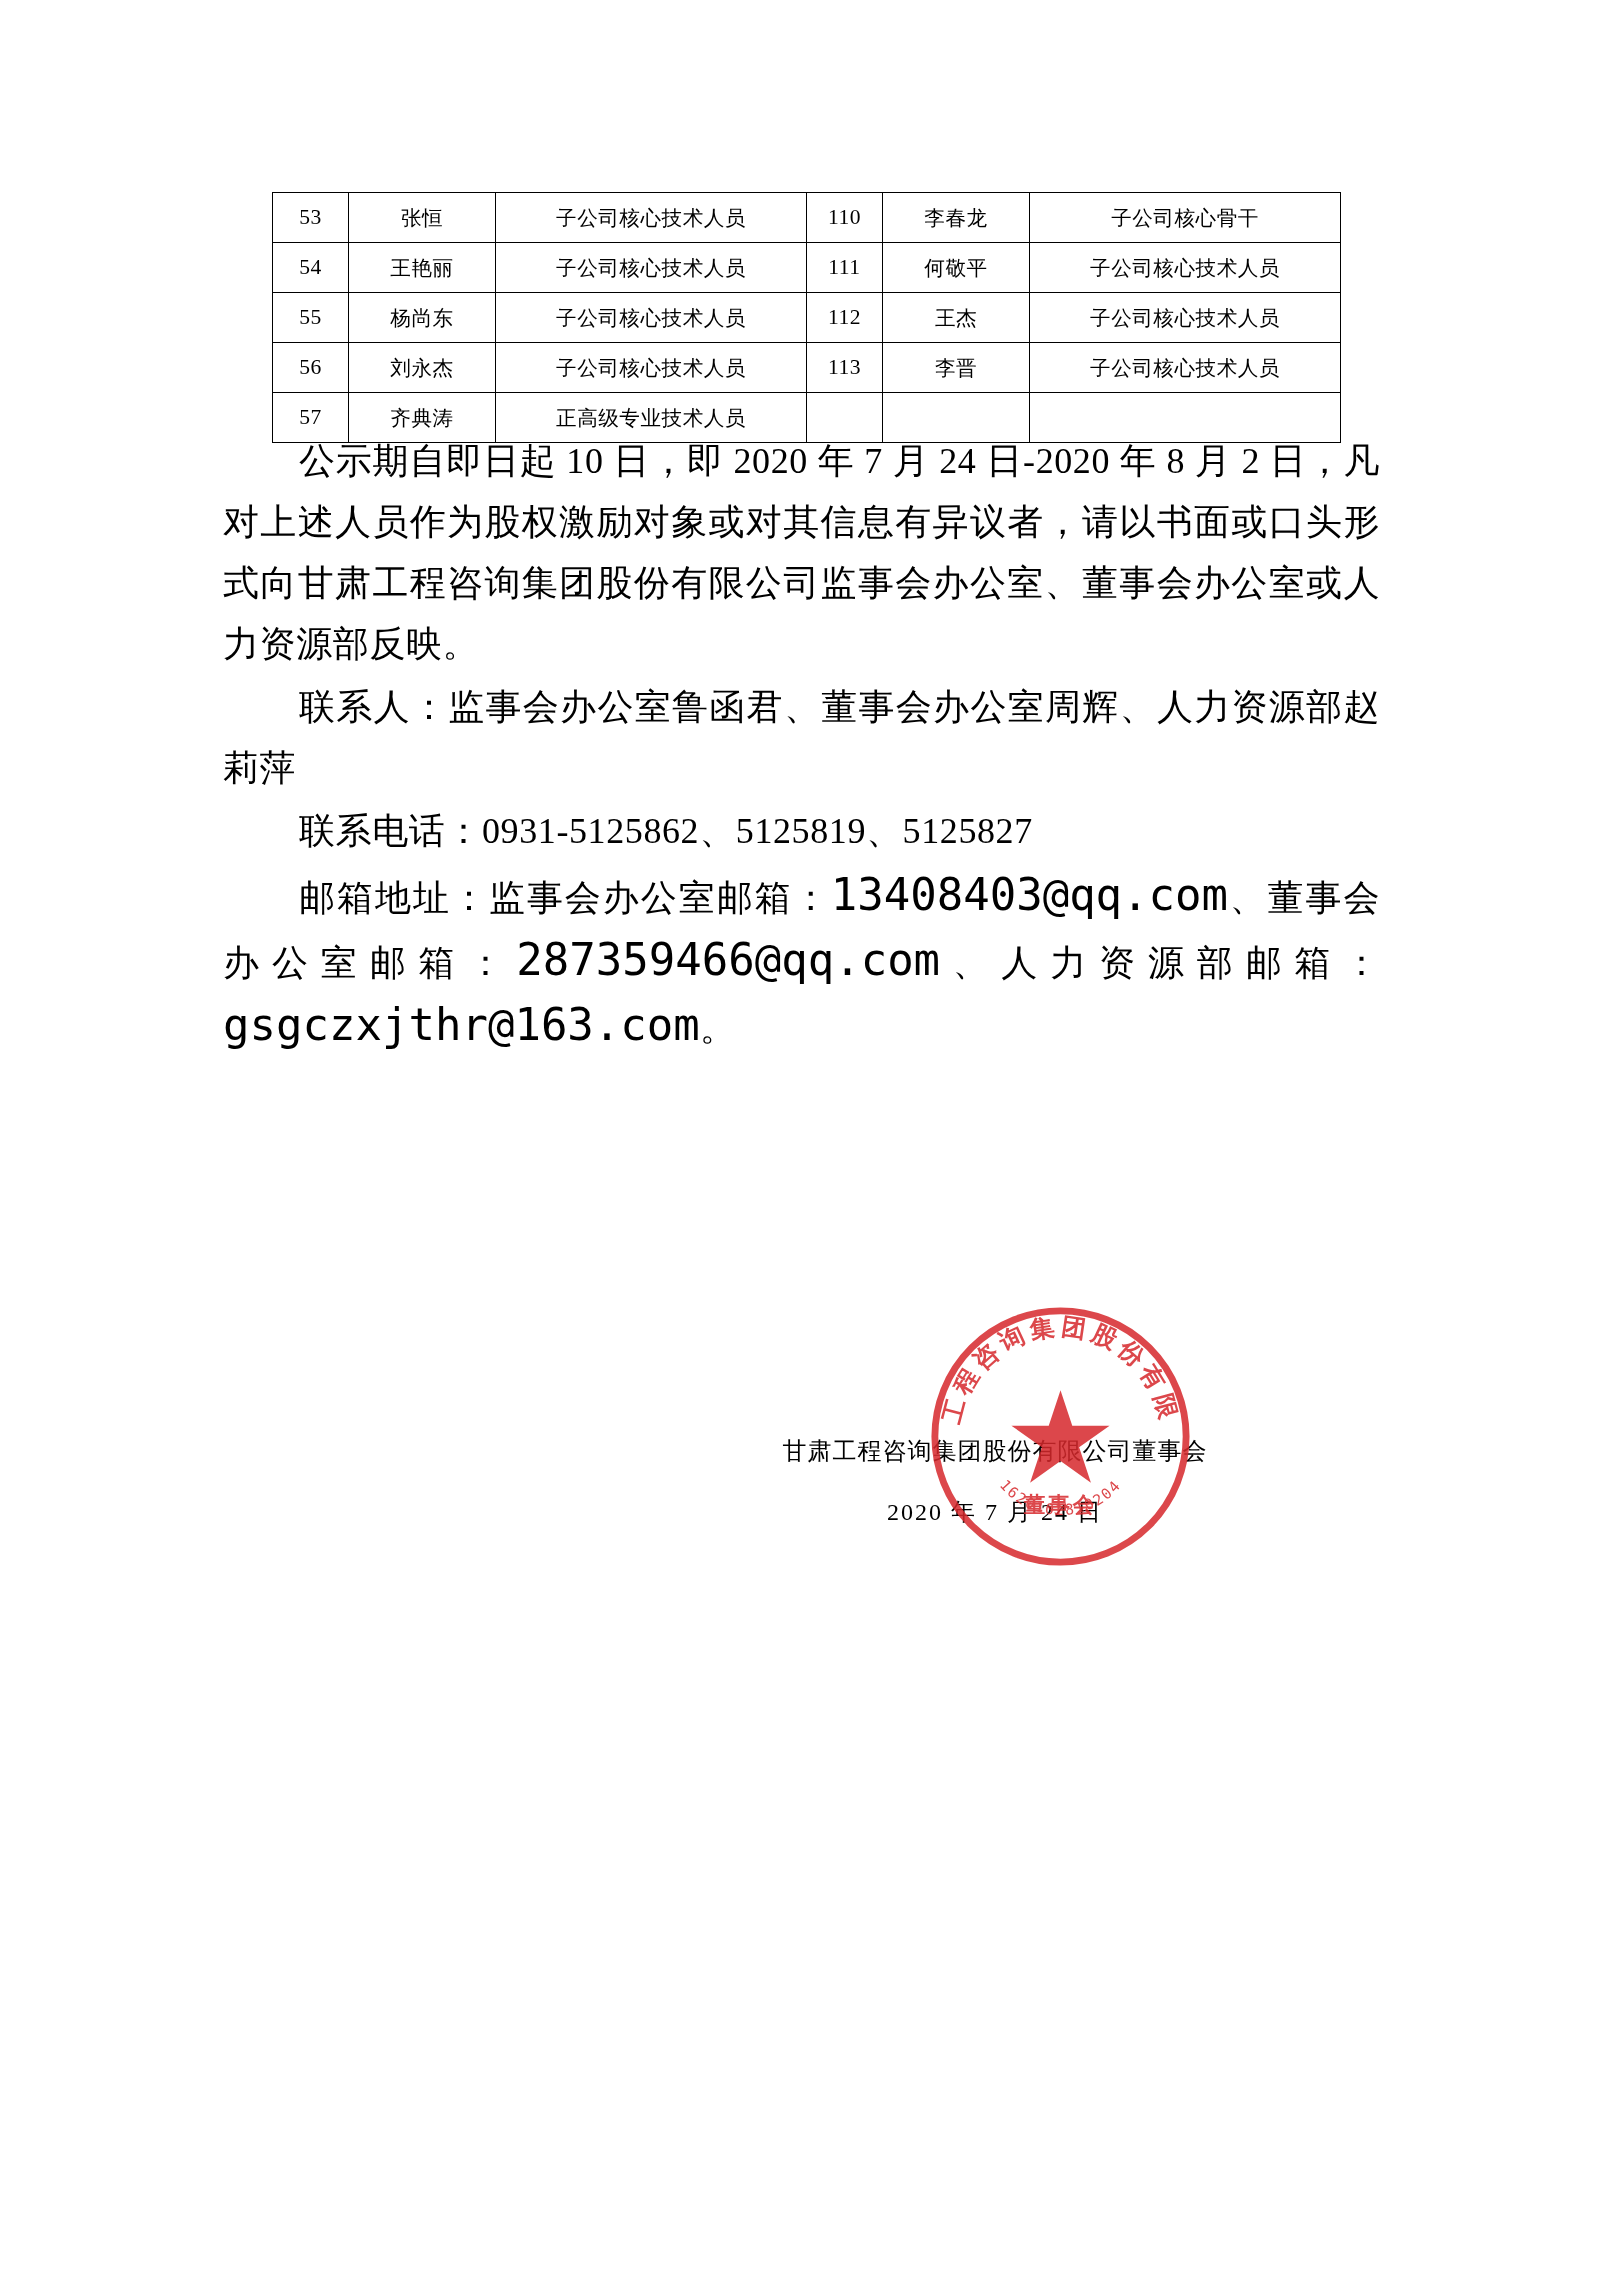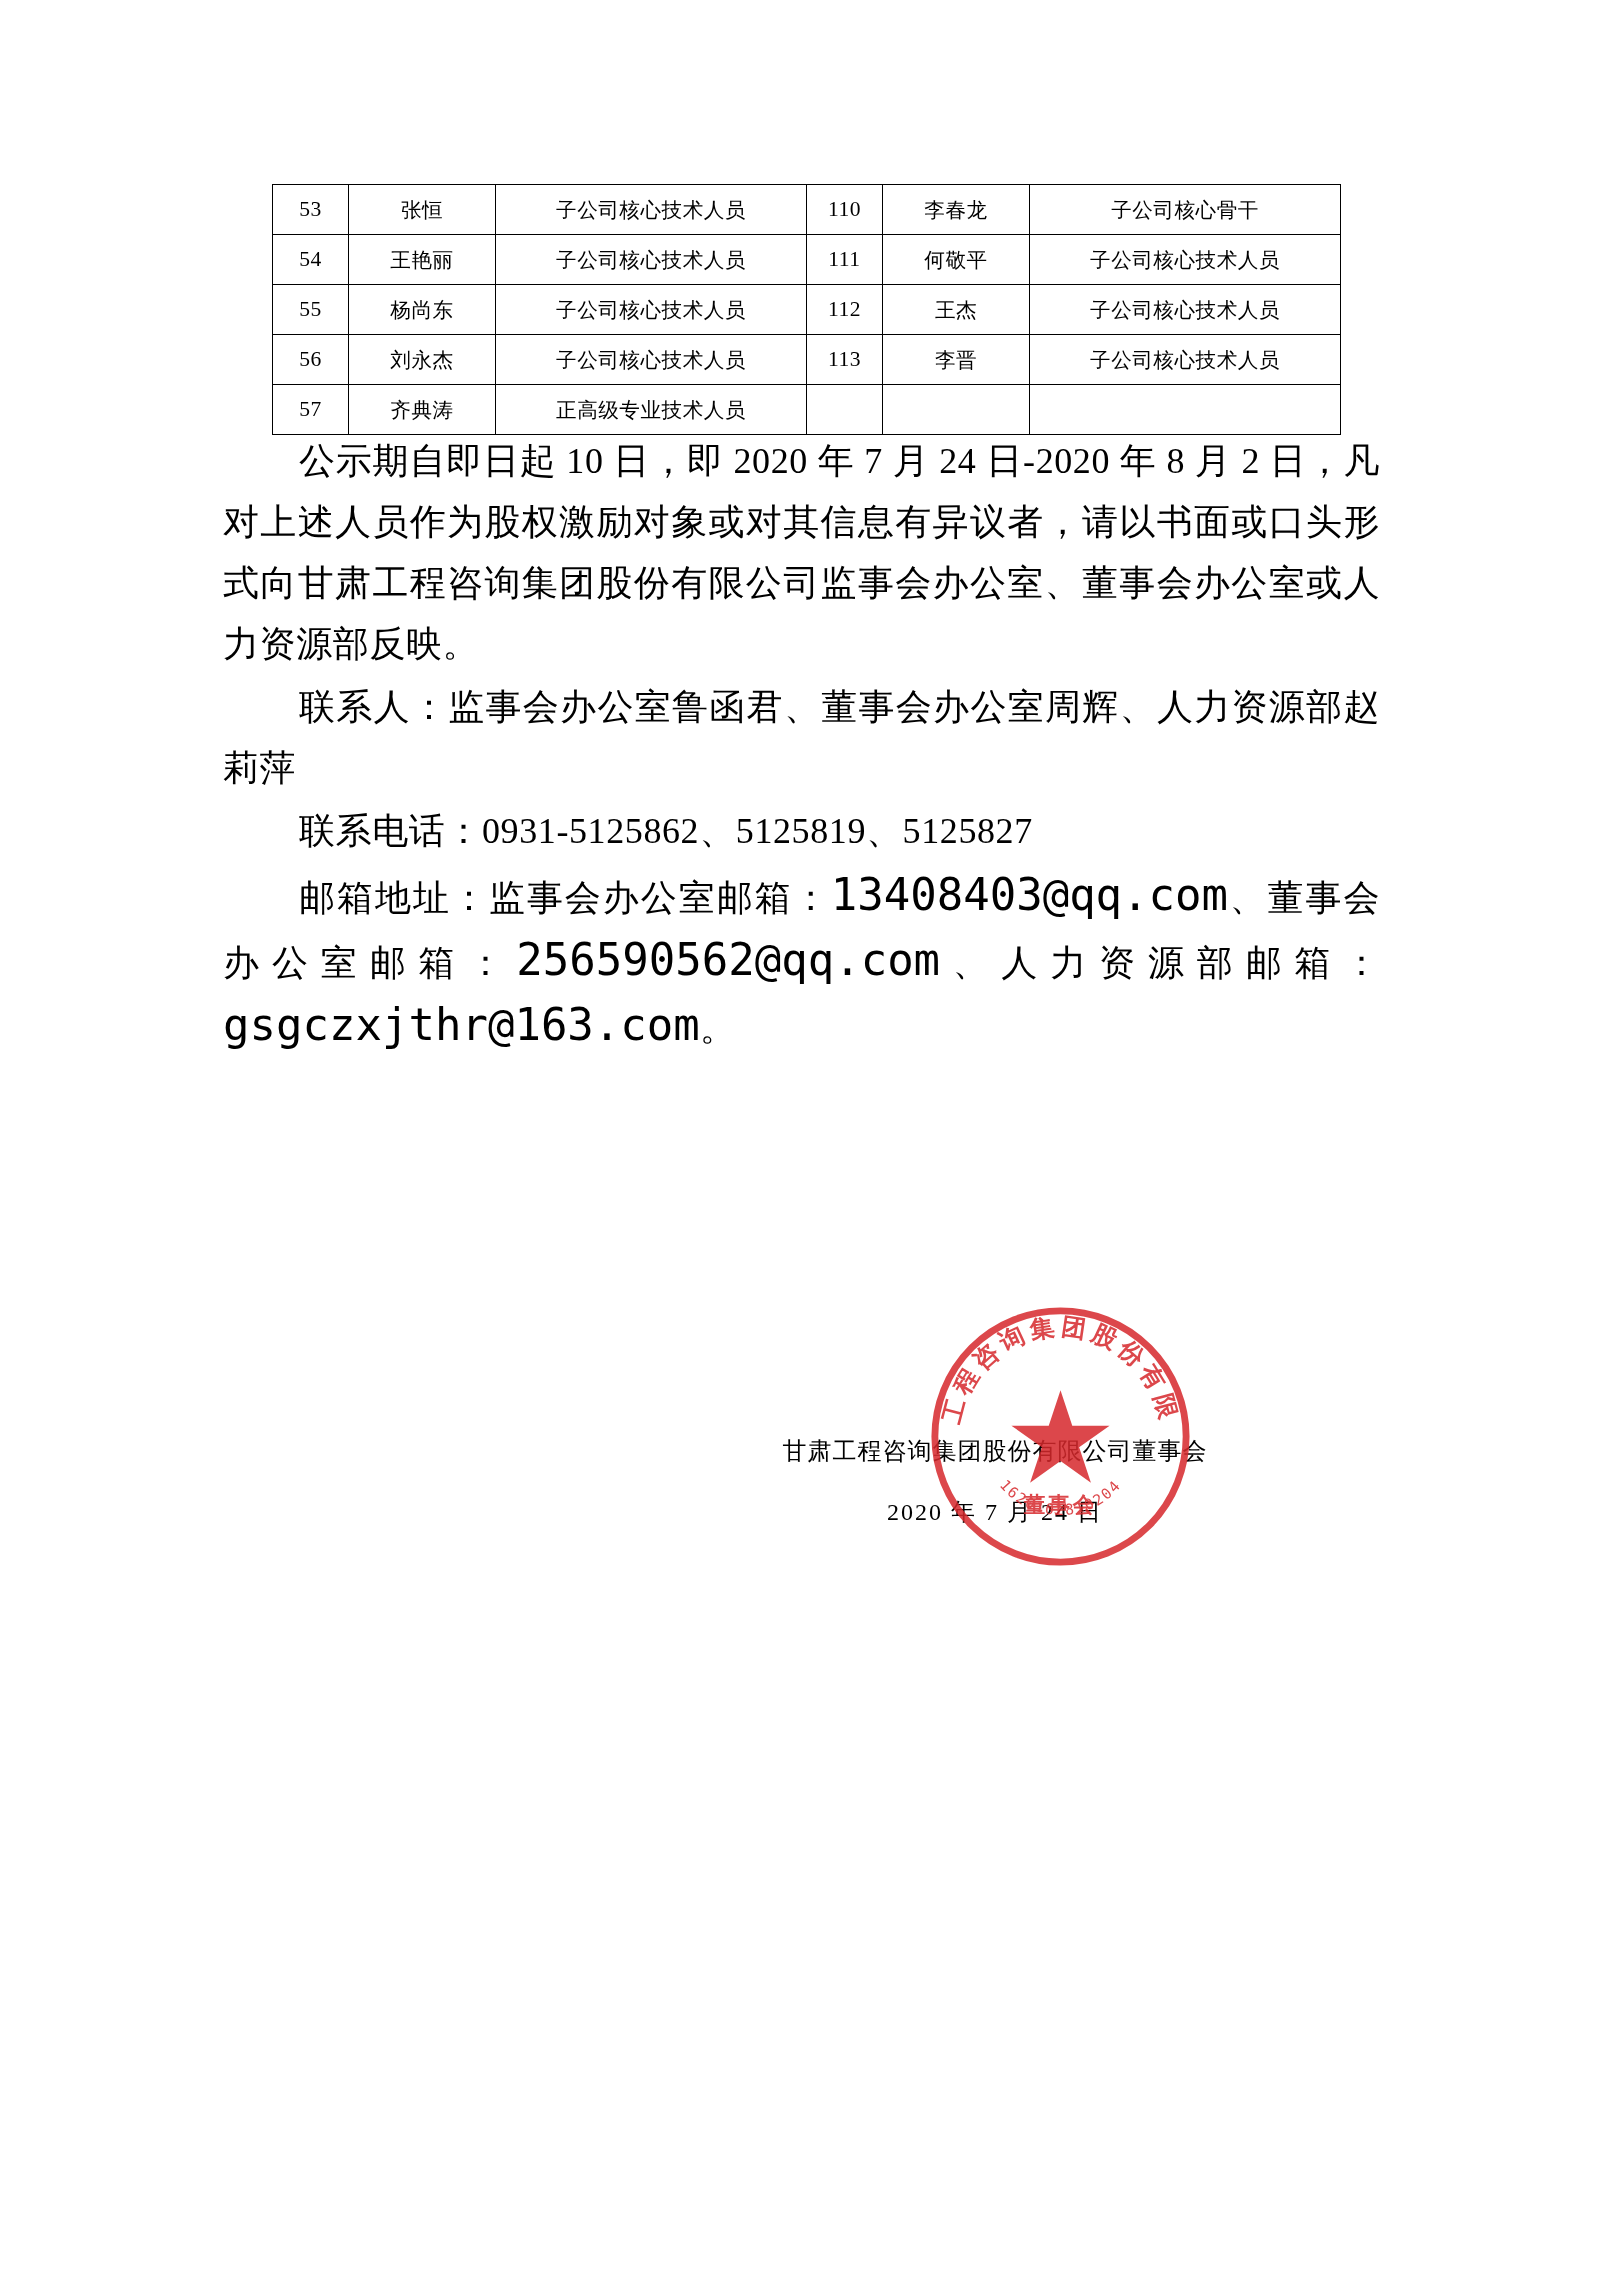--- a/index.html
+++ b/index.html
@@ -19,21 +19,21 @@
     position: absolute;
     left: 0;
     top: 0;
     width: 1620px;
     height: 2292px;
   }
   
   .table-wrap {
     position: absolute;
     left: 272px;
-    top: 184px;
+    top: 192px;
     width: 1068px;
   }
   table.roster {
     border-collapse: collapse;
     width: 1068px;
     table-layout: fixed;
   }
   table.roster td {
     border: 1.5px solid #000000;
     height: 49px;
@@ -162,21 +162,21 @@
           <td class="empty"></td>
         </tr>
       </tbody>
     </table>
   </div>
 
   <div class="body-text">
     <p class="para">公示期自即日起 10 日，即 2020 年 7 月 24 日-2020 年 8 月 2 日，凡对上述人员作为股权激励对象或对其信息有异议者，请以书面或口头形式向甘肃工程咨询集团股份有限公司监事会办公室、董事会办公室或人力资源部反映。</p>
     <p class="para">联系人：监事会办公室鲁函君、董事会办公室周辉、人力资源部赵莉萍</p>
     <p class="para"><span>联系电话：</span><span class="num-inline">0931-5125862、5125819、5125827</span></p>
-    <p class="para"><span>邮箱地址：监事会办公室邮箱：</span><span class="mono">13408403@qq.com</span><span>、董事会办公室邮箱：</span><span class="mono">256590562@qq.com</span><span>、人力资源部邮箱：</span><span class="mono">gsgczxjthr@163.com</span><span>。</span></p>
+    <p class="para"><span>邮箱地址：监事会办公室邮箱：</span><span class="mono">13408403@qq.com</span><span>、董事会办公室邮箱：</span><span class="mono">287359466@qq.com</span><span>、人力资源部邮箱：</span><span class="mono">gsgczxjthr@163.com</span><span>。</span></p>
   </div>
 
   <div class="sign-block">
     <div>甘肃工程咨询集团股份有限公司董事会</div>
     <div class="sign-date">2020 年 7 月 24 日</div>
   </div>
 
   <div class="seal">
     <svg width="265" height="265" viewBox="0 0 270 270" xmlns="http://www.w3.org/2000/svg">
       <defs>

